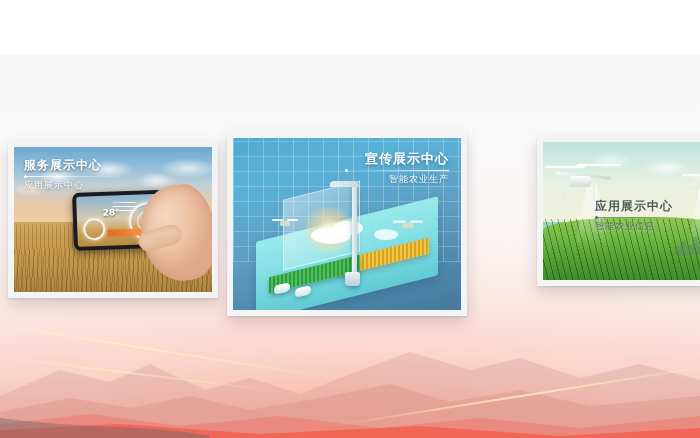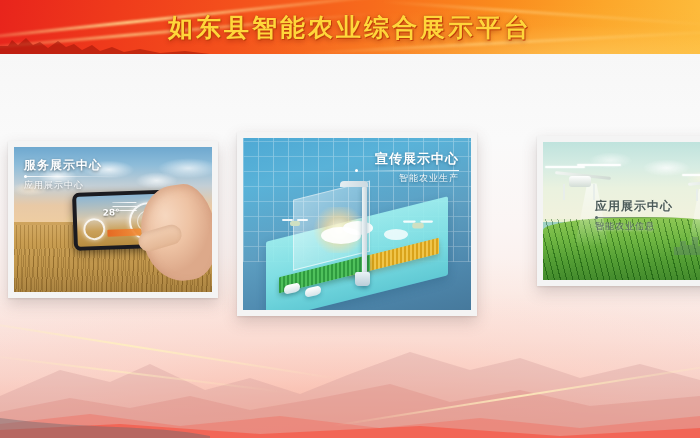--- a/index.html
+++ b/index.html
@@ -59,41 +59,41 @@
     color:#ffd63a;
     text-shadow:0 0 1px #b33207, 1px 1px 0 #c4400c, 0 2px 5px rgba(120,20,0,0.45);
     white-space:nowrap;
   }
 
   
   .card{position:absolute;background:#f4f4f4;padding:6px;
         box-shadow:0 6px 14px rgba(90,70,70,0.22), 0 1px 2px rgba(0,0,0,0.10);}
   .card .inner{position:relative;width:100%;height:100%;overflow:hidden;background:#9cc;}
   .card.left{left:8px;top:141px;width:198px;height:145px;}
-  .card.center{left:237px;top:132px;width:228px;height:172px;}
+  .card.center{left:227px;top:132px;width:228px;height:172px;}
   .card.right{left:489px;top:136px;width:199px;height:138px;margin-left:48px;}
 
   .card-caption{position:absolute;z-index:6;line-height:1.15;}
   .cap-title{font-size:12px;font-weight:bold;letter-spacing:1px;white-space:nowrap;}
   .cap-rule{height:1px;margin:3px 0 3px 0;position:relative;}
   .cap-rule .dot{position:absolute;top:-1px;width:3px;height:3px;border-radius:50%;}
   .cap-sub{font-size:9px;letter-spacing:1px;white-space:nowrap;}
 
   
   .card.left .card-caption{left:10px;top:12px;color:#ffffff;text-shadow:0 1px 3px rgba(0,0,0,.45);}
   .card.left .cap-rule{background:linear-gradient(90deg,rgba(255,255,255,.9),rgba(255,255,255,0));width:96px;}
   .card.left .cap-rule .dot{left:0;background:#fff;}
   .card.left .cap-sub{opacity:.92;}
 
   
   .card.center .card-caption{right:12px;top:14px;text-align:right;color:#ffffff;text-shadow:0 1px 3px rgba(10,60,90,.5);}
   .card.center .cap-rule{background:linear-gradient(270deg,rgba(255,255,255,.95),rgba(255,255,255,0));width:104px;margin-left:auto;}
   .card.center .cap-rule .dot{left:0;background:#fff;}
   .card.center .cap-title{font-size:13px;}
-  .card.center .cap-sub{opacity:.95;font-family:Liberation Mono, monospace;}
+  .card.center .cap-sub{opacity:.95;}
 
   
   .card.right .card-caption{left:52px;top:58px;color:#4a5a58;text-shadow:0 1px 2px rgba(255,255,255,.55);}
   .card.right .cap-rule{background:linear-gradient(90deg,rgba(90,110,108,.75),rgba(90,110,108,0));width:92px;}
   .card.right .cap-rule .dot{left:0;background:#5b6d6a;}
   .card.right .cap-sub{color:#566663;}
 
   
   .sky-left{position:absolute;left:0;top:0;width:100%;height:56%;
     background:linear-gradient(180deg,#6ea8cf 0%,#8dbcd9 22%,#c3cfd6 48%,#e8c9a6 72%,#f0ceA0 100%);}
@@ -216,33 +216,20 @@
       <path d="M0,134 L70,120 L130,130 L190,118 L250,132 L320,120 L390,106 L450,124 L520,112 L590,128 L700,118 L700,160 L0,160 Z" fill="rgba(222,140,132,0.38)"></path>
       <path d="M0,146 L90,136 L180,148 L280,138 L380,150 L480,140 L580,150 L700,138 L700,160 L0,160 Z" fill="rgba(238,120,108,0.55)"></path>
       <path d="M0,152 L120,146 L260,156 L420,148 L560,158 L700,150 L700,160 L0,160 Z" fill="rgba(243,92,76,0.78)"></path>
       <path d="M0,140 C90,152 150,146 210,158 L210,160 L0,160 Z" fill="rgba(110,105,110,0.45)"></path>
     </svg>
   </div>
   <div class="streak s1"></div>
   <div class="streak s2"></div>
   <div class="streak s3"></div>
 
-  <div class="banner">
-    <div class="banner-glow"></div>
-    <div class="banner-ray r1"></div>
-    <div class="banner-ray r2"></div>
-    <div class="banner-ray r3"></div>
-    <div class="banner-ray r4"></div>
-    <div class="banner-city">
-      <svg viewBox="0 0 260 22" width="260" height="22" preserveAspectRatio="none" aria-hidden="true">
-        <path d="M0,22 L0,14 L8,14 L12,8 L18,13 L26,6 L33,13 L40,10 L48,16 L58,9 L66,15 L74,12 L82,18 L92,13 L100,19 L112,15 L124,20 L140,17 L160,21 L185,19 L210,22 L260,22 Z" fill="#9e1608"></path>
-      </svg>
-    </div>
-    <div class="banner-title">如东县智能农业综合展示平台</div>
-  </div>
 
   <div class="card left">
     <div class="inner">
       <div class="sky-left"></div>
       <div class="clouds-l"></div>
       <div class="sun-l"></div>
       <div class="field-left"></div>
       <div class="wheat"></div>
       <div class="wheat2"></div>
 

